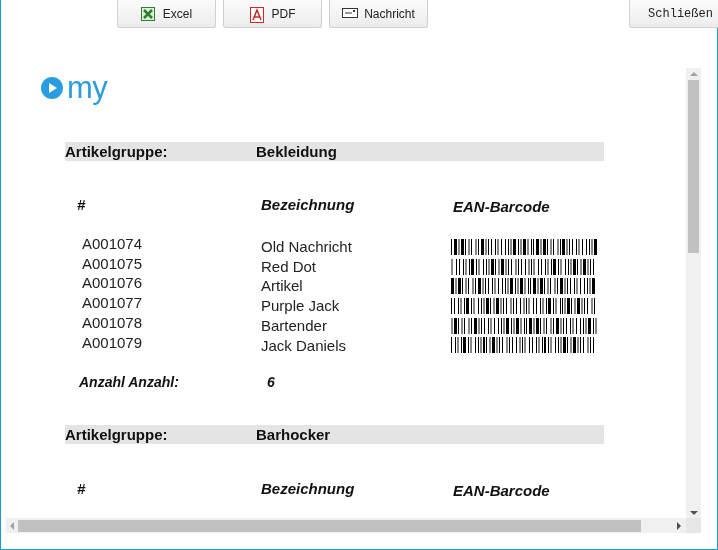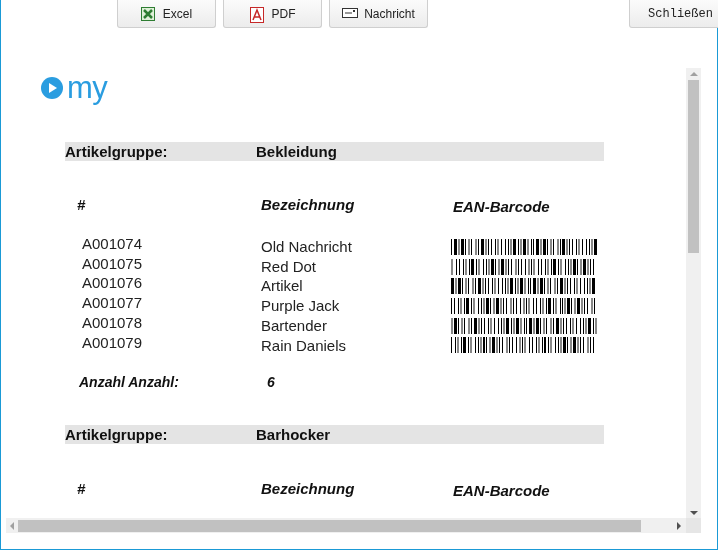--- a/index.html
+++ b/index.html
@@ -581,21 +581,21 @@
         <span style="width: 2px; background: rgb(136, 136, 136);"></span>
         <span style="width: 1px; background: rgb(255, 255, 255);"></span>
         <span style="width: 3px; background: rgb(0, 0, 0);"></span>
         <span style="width: 2px; background: rgb(255, 255, 255);"></span>
         <span style="width: 1px; background: rgb(0, 0, 0);"></span>
         <span style="width: 1px; background: rgb(255, 255, 255);"></span>
         <span style="width: 2px; background: rgb(136, 136, 136);"></span>
       </div>
 
     <div class="row-id" style="left:69px;top:284px;">A001079</div>
-    <div class="row-name" style="left:248px;top:287px;">Rain Daniels</div>
+    <div class="row-name" style="left:248px;top:287px;">Jack Daniels</div>
     <div class="barcode" style="top:287px;">
         <span style="width: 1px; background: rgb(0, 0, 0);"></span>
         <span style="width: 3px; background: rgb(255, 255, 255);"></span>
         <span style="width: 1px; background: rgb(0, 0, 0);"></span>
         <span style="width: 1px; background: rgb(255, 255, 255);"></span>
         <span style="width: 2px; background: rgb(136, 136, 136);"></span>
         <span style="width: 2px; background: rgb(255, 255, 255);"></span>
         <span style="width: 1px; background: rgb(0, 0, 0);"></span>
         <span style="width: 1px; background: rgb(255, 255, 255);"></span>
         <span style="width: 3px; background: rgb(0, 0, 0);"></span>

